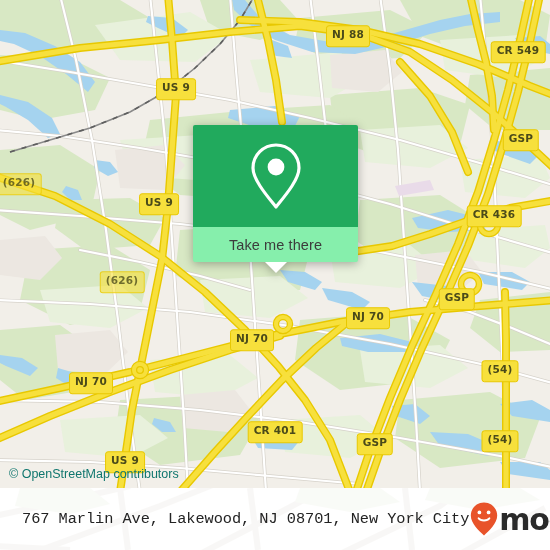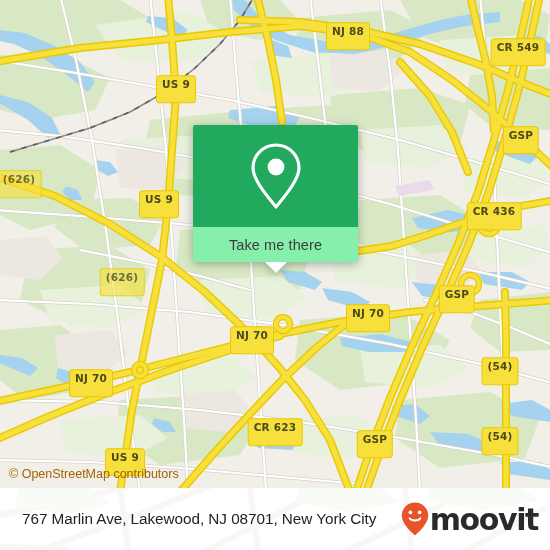--- a/index.html
+++ b/index.html
@@ -45,39 +45,39 @@
     position: absolute;
     transform: translate(-50%, -50%);
     background: #f7e03c;
     border: 1.6px solid #e8c800;
     border-radius: 3px;
     color: #4a4a1a;
     font-family: "DejaVu Sans", sans-serif;
     font-weight: bold;
     font-size: 10.5px;
     line-height: 1;
-    padding: 3px 5px 12px 5px;
+    padding: 3px 5px 6px 5px;
     white-space: nowrap;
     letter-spacing: 0.2px;
     box-sizing: border-box;
   }
   .shield.soft {
     background: rgba(247, 224, 60, 0.62);
     border-color: rgba(232, 200, 0, 0.75);
     color: rgba(74, 74, 26, 0.78);
   }
 
   
   #attribution {
     position: absolute;
     left: 9px;
     top: 467px;
     font-family: "Liberation Sans", sans-serif;
     font-size: 12.5px;
-    color: #a16207;
+    color: #0f766e;
     white-space: nowrap;
   }
 
   
   #popup {
     position: absolute;
     left: 193px;
     top: 125px;
     width: 165px;
     filter: drop-shadow(0 2px 5px rgba(0,0,0,0.30));
@@ -142,21 +142,21 @@
     left: 0;
     top: 0;
     width: 550px;
     height: 62px;
     display: flex;
     align-items: center;
     padding: 0 12px 0 22px;
     box-sizing: border-box;
   }
   #footer-address {
-    font-family: Liberation Sans, sans-serif;
+    font-family: Liberation Mono, monospace;
     font-size: 15.3px;
     color: #232323;
     white-space: nowrap;
     letter-spacing: -0.05px;
   }
   #brand {
     margin-left: auto;
     display: flex;
     align-items: center;
     gap: 0;
@@ -373,21 +373,21 @@
         <div class="shield" style="left: 521px; top: 140px;">GSP</div>
         <div class="shield soft" style="left: 19px; top: 184px;">(626)</div>
         <div class="shield" style="left: 159px; top: 204px;">US 9</div>
         <div class="shield" style="left: 494px; top: 216px;">CR 436</div>
         <div class="shield soft" style="left: 122px; top: 282px;">(626)</div>
         <div class="shield" style="left: 457px; top: 299px;">GSP</div>
         <div class="shield" style="left: 368px; top: 318px;">NJ 70</div>
         <div class="shield" style="left: 252px; top: 340px;">NJ 70</div>
         <div class="shield" style="left: 500px; top: 371px;">(54)</div>
         <div class="shield" style="left: 91px; top: 383px;">NJ 70</div>
-        <div class="shield" style="left: 275px; top: 432px;">CR 623</div>
+        <div class="shield" style="left: 275px; top: 432px;">CR 401</div>
         <div class="shield" style="left: 375px; top: 444px;">GSP</div>
         <div class="shield" style="left: 500px; top: 441px;">(54)</div>
         <div class="shield" style="left: 125px; top: 462px;">US 9</div>
       </div>
 
     <div id="attribution">© OpenStreetMap contributors</div>
 
     <div id="popup">
       <div id="popup-image">
         <svg width="56" height="70" viewBox="0 0 56 70">

